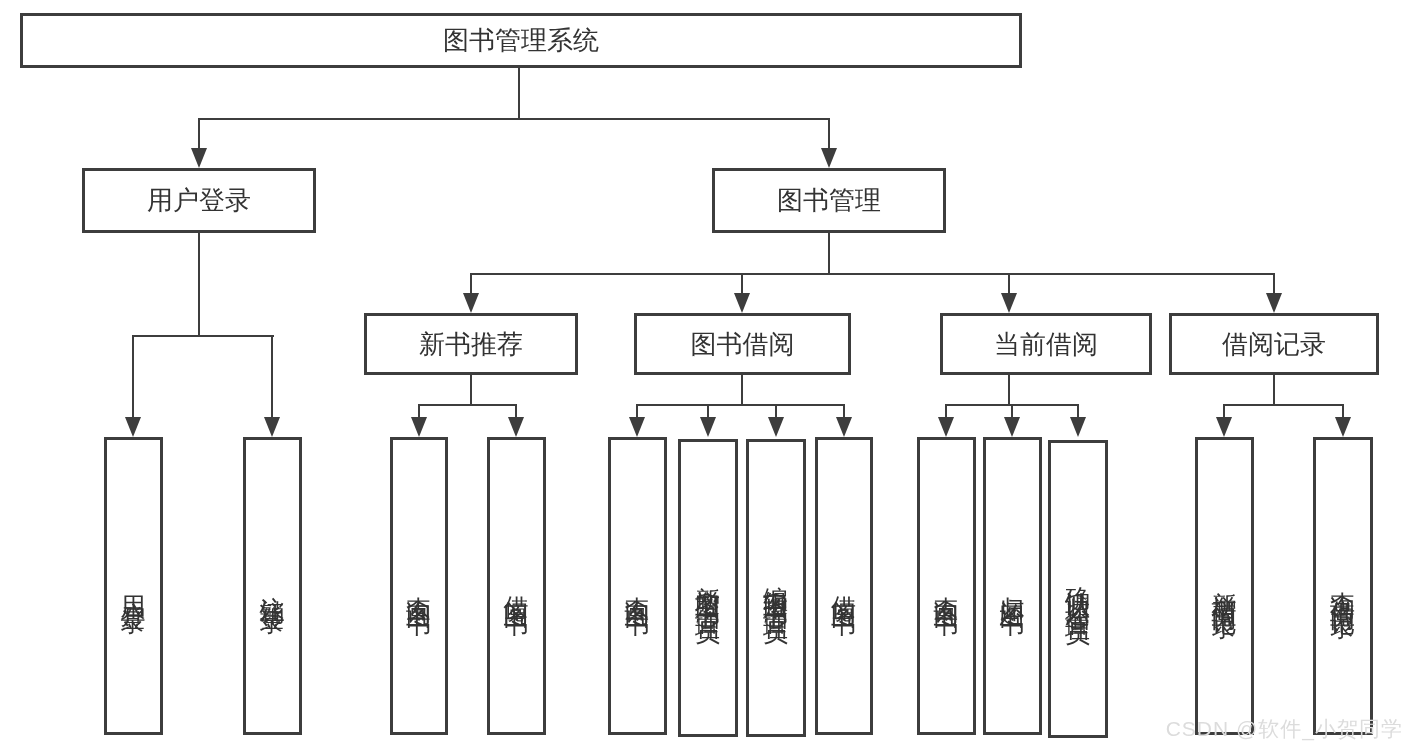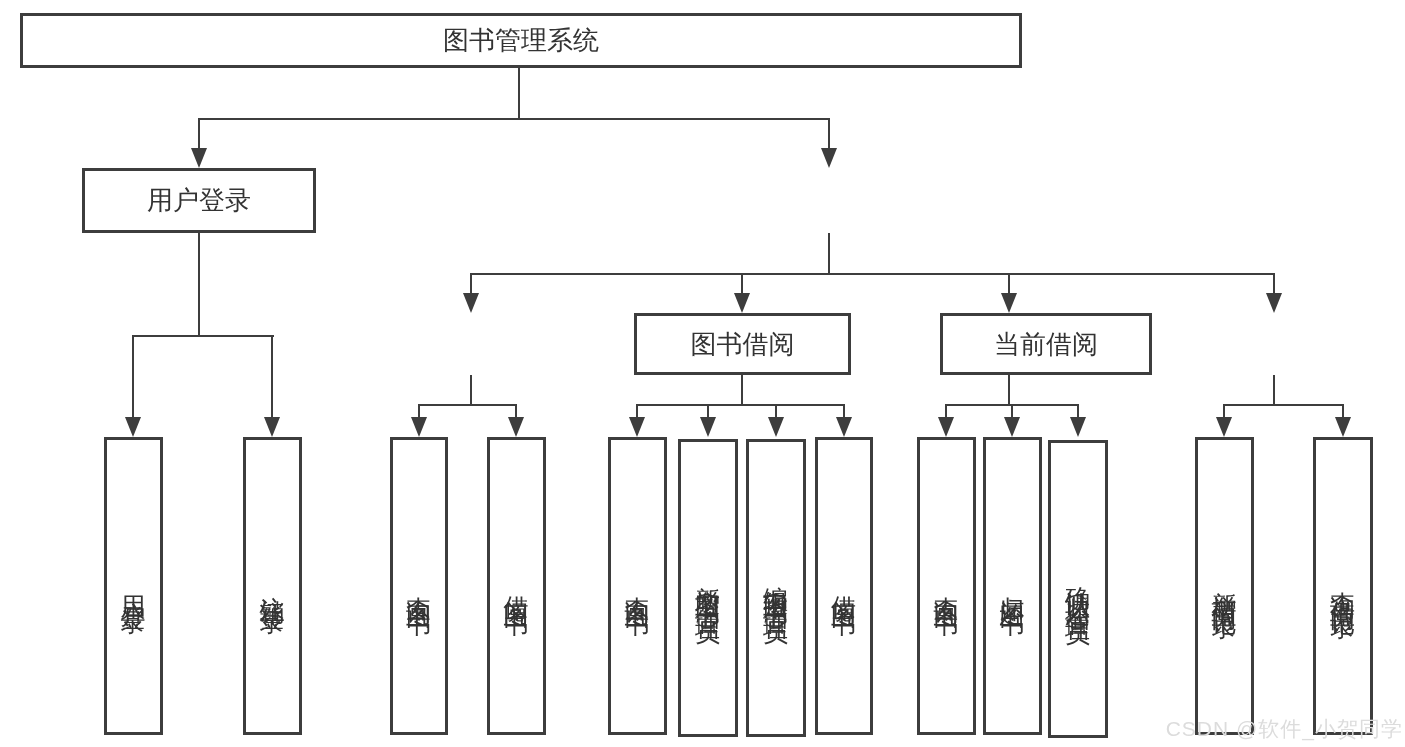--- a/index.html
+++ b/index.html
@@ -44,44 +44,53 @@
   <div class="vline" style="left:518px;top:68px;height:51px;"></div>
   <div class="hline" style="left:198px;top:118px;width:632px;"></div>
   <div class="vline" style="left:198px;top:118px;height:32px;"></div>
   <div class="arrow" style="left:191px;top:148px;"></div>
   <div class="vline" style="left:828px;top:118px;height:32px;"></div>
   <div class="arrow" style="left:821px;top:148px;"></div>
 
   <div class="box" style="left:82px;top:168px;width:234px;height:65px;">
     <span>用户登录</span>
   </div>
+  <div class="box" style="left:712px;top:168px;width:234px;height:65px;">
+    <span>图书管理</span>
+  </div>
 
   <div class="vline" style="left:198px;top:233px;height:104px;"></div>
   <div class="hline" style="left:132px;top:335px;width:142px;"></div>
   <div class="vline" style="left:132px;top:335px;height:84px;"></div>
   <div class="arrow" style="left:125px;top:417px;"></div>
   <div class="vline" style="left:271px;top:335px;height:84px;"></div>
   <div class="arrow" style="left:264px;top:417px;"></div>
 
   <div class="vline" style="left:828px;top:233px;height:42px;"></div>
   <div class="hline" style="left:470px;top:273px;width:804px;"></div>
   <div class="vline" style="left:470px;top:273px;height:22px;"></div>
   <div class="arrow" style="left:463px;top:293px;"></div>
   <div class="vline" style="left:741px;top:273px;height:22px;"></div>
   <div class="arrow" style="left:734px;top:293px;"></div>
   <div class="vline" style="left:1008px;top:273px;height:22px;"></div>
   <div class="arrow" style="left:1001px;top:293px;"></div>
   <div class="vline" style="left:1273px;top:273px;height:22px;"></div>
   <div class="arrow" style="left:1266px;top:293px;"></div>
 
+  <div class="box" style="left:364px;top:313px;width:214px;height:62px;">
+    <span>新书推荐</span>
+  </div>
   <div class="box" style="left:634px;top:313px;width:217px;height:62px;text-align:right;">
     <span>图书借阅</span>
   </div>
   <div class="box" style="left:903px;top:313px;width:212px;height:62px;margin-left:37px;">
     <span>当前借阅</span>
+  </div>
+  <div class="box" style="left:1169px;top:313px;width:210px;height:62px;">
+    <span>借阅记录</span>
   </div>
 
   <div class="vline" style="left:470px;top:375px;height:31px;"></div>
   <div class="hline" style="left:418px;top:404px;width:99px;"></div>
   <div class="vline" style="left:418px;top:404px;height:15px;"></div>
   <div class="arrow" style="left:411px;top:417px;"></div>
   <div class="vline" style="left:515px;top:404px;height:15px;"></div>
   <div class="arrow" style="left:508px;top:417px;"></div>
 
   <div class="vline" style="left:741px;top:375px;height:31px;"></div>

